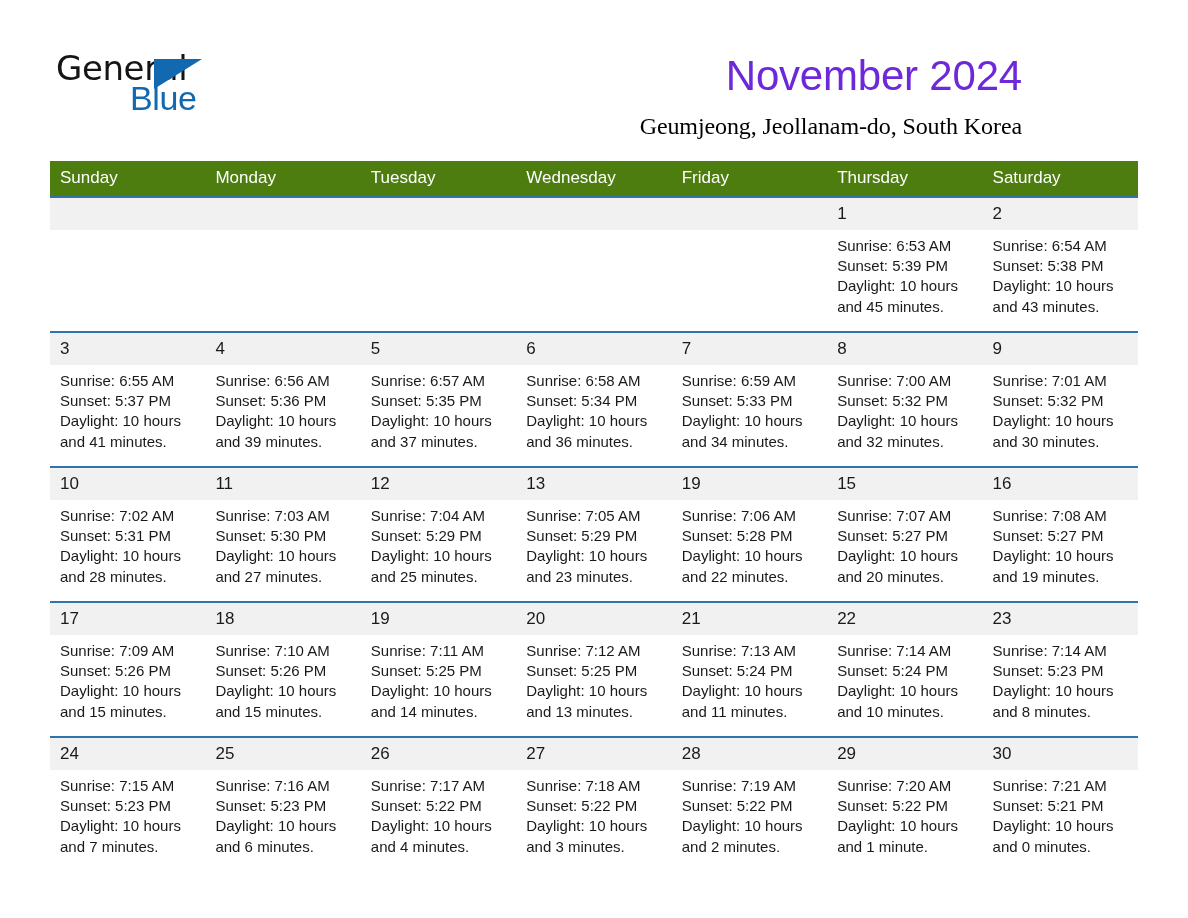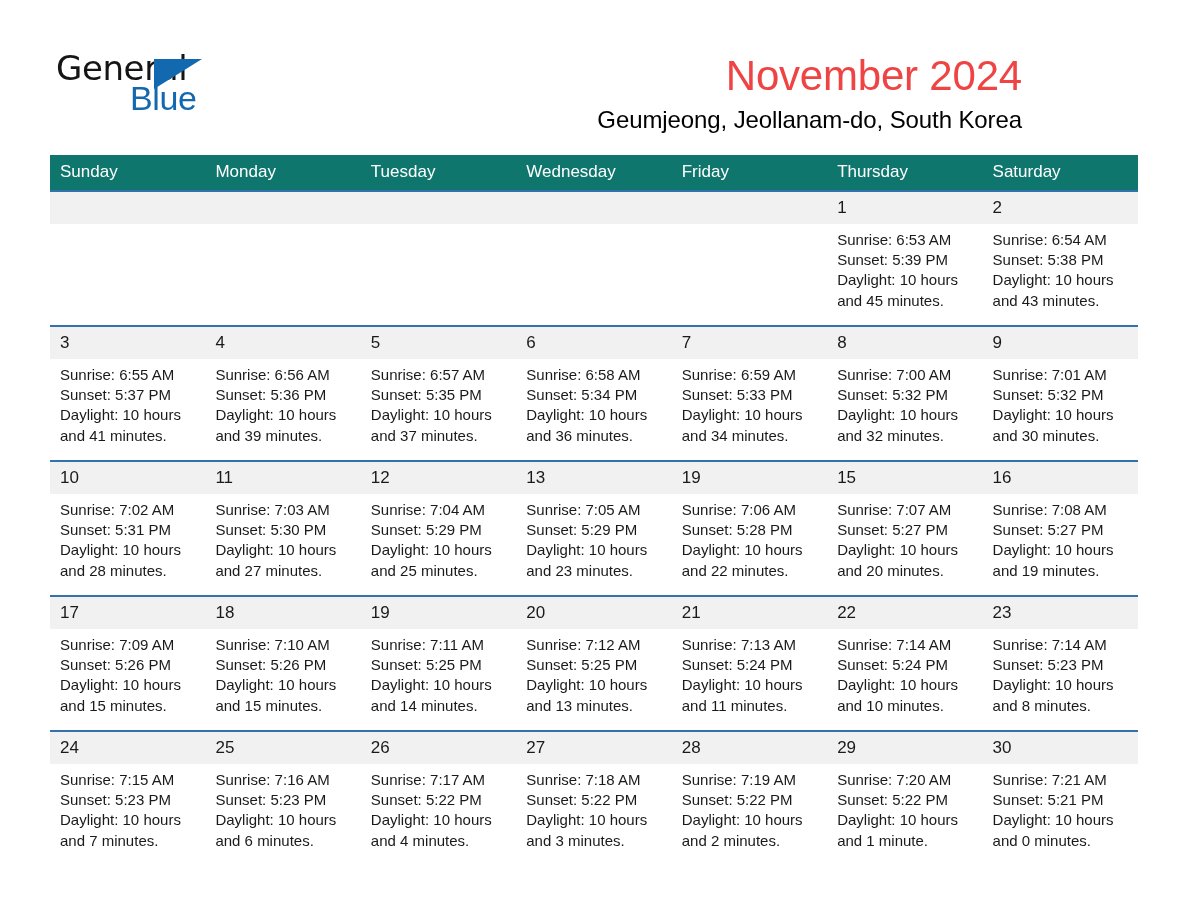--- a/index.html
+++ b/index.html
@@ -67,41 +67,43 @@
     border-bottom: 30px solid transparent;
   }
   .title-block {
     text-align: right;
     flex: 1 1 auto;
     padding-top: 2px;
   }
   .month-title {
     font-size: 42px;
     font-weight: 400;
-    color: #ef4444;
+    color: #6d28d9;
     line-height: 52px;
     letter-spacing: -0.2px;
   }
   .location {
     font-size: 24px;
     font-weight: 400;
     color: #000000;
     line-height: 36px;
+    margin-top: 6px;
     letter-spacing: -0.1px;
+    font-family: Liberation Serif, serif;
   }
 
   
   .calendar {
     margin: 17px 50px 0 50px;
     width: 1088px;
   }
   .weekday-row {
     display: grid;
     grid-template-columns: repeat(7, 1fr);
-    background: #0f766e;
+    background: #4d7c0f;
   }
   .weekday-cell {
     padding: 6px 0 7px 10px;
     font-size: 17px;
     color: #ffffff;
     line-height: 22px;
   }
   .week-row {
     display: grid;
     grid-template-columns: repeat(7, 1fr);

